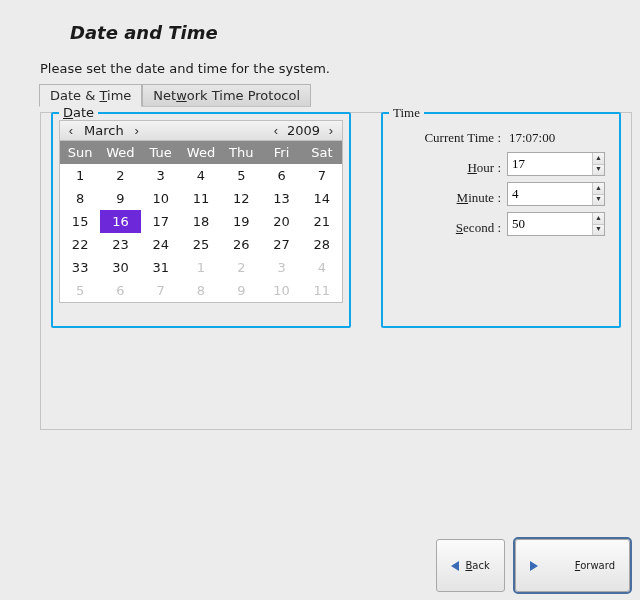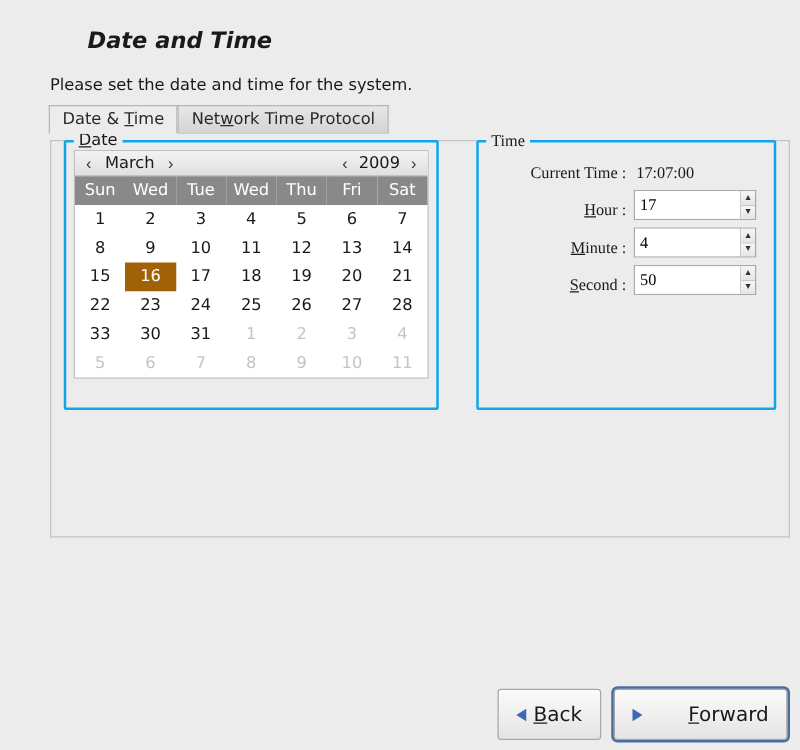--- a/index.html
+++ b/index.html
@@ -126,21 +126,21 @@
   }
   .cal-grid td {
     padding: 4px 0;
     font-size: 13px;
     color: #1a1a1a;
   }
   .cal-grid td.other {
     color: #c4c4c4;
   }
   .cal-grid td.sel {
-    background: #a16207;
+    background: #6d28d9;
     color: #fff;
   }
   
   .time-inner { 
     padding: 4px 8px;
   }
   .time-row {
     display: flex;
     align-items: flex-end;
     margin: 6px 0;
@@ -192,26 +192,26 @@
     position: absolute;
     bottom: 8px;
     right: 10px;
     display: flex;
     gap: 10px;
   }
   .btn {
     display: flex;
     align-items: center;
     gap: 6px;
-    padding: 10px 14px;
+    padding: 20px 14px;
     background: linear-gradient(#fbfbfb,#e4e4e4);
     border: 1px solid #a8a8a8;
     border-radius: 3px;
     cursor: pointer;
-    font-size: 16px;
+    font-size: 10px;
   }
   .btn.default {
     outline: 2px solid #4a6e9e;
     outline-offset: 0;
     gap: 37px;
   }
   .btn .ul { text-decoration: underline; }
   .icon-arrow {
     width: 0; height: 0;
     border-top: 5px solid transparent;

